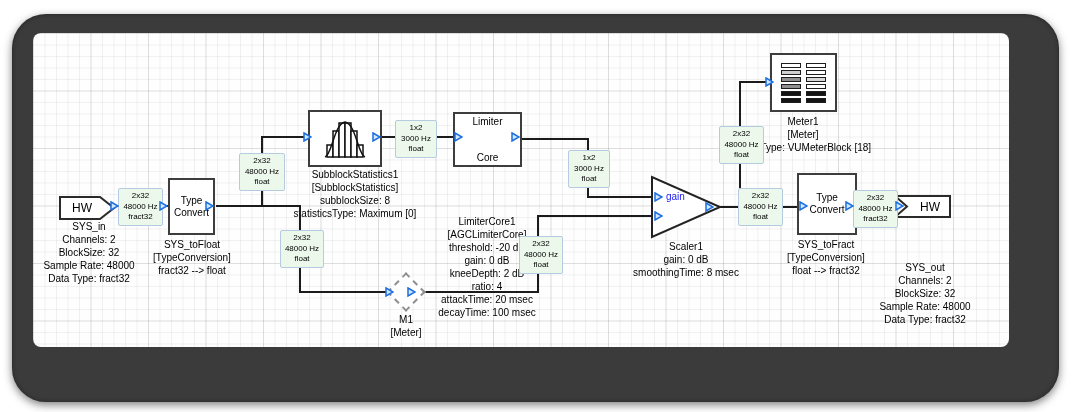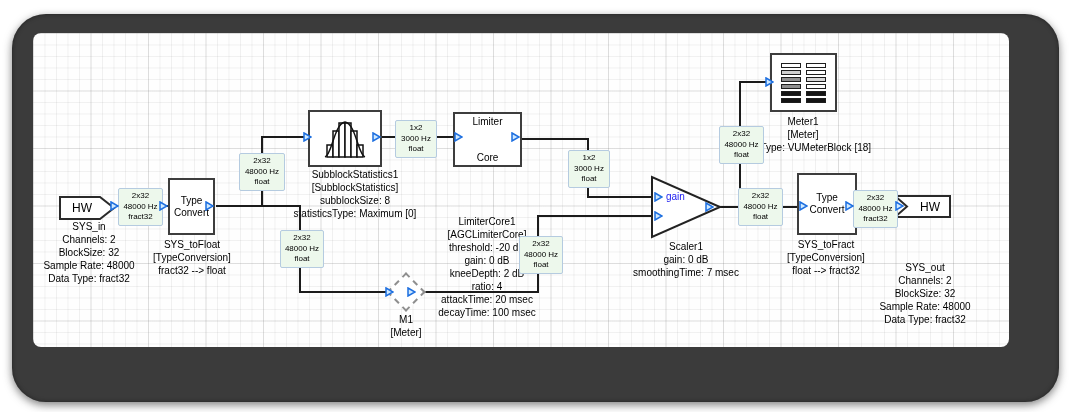--- a/index.html
+++ b/index.html
@@ -100,21 +100,21 @@
       <div class="tline">attackTime: 20 msec</div>
       <div class="tline">decayTime: 100 msec</div>
     </div>
   <div class="sublabel" style="left:333px;top:280px;width:80px;">
       <div class="tline">M1</div>
       <div class="tline">[Meter]</div>
     </div>
   <div class="sublabel" style="left:583px;top:207px;width:140px;">
       <div class="tline">Scaler1</div>
       <div class="tline">gain: 0 dB</div>
-      <div class="tline">smoothingTime: 7 msec</div>
+      <div class="tline">smoothingTime: 8 msec</div>
     </div>
   <div class="sublabel" style="left:695px;top:82px;width:150px;">
       <div class="tline">Meter1</div>
       <div class="tline">[Meter]</div>
       <div class="tline">meterType: VUMeterBlock [18]</div>
     </div>
   <div class="sublabel" style="left:733px;top:205px;width:120px;">
       <div class="tline">SYS_toFract</div>
       <div class="tline">[TypeConversion]</div>
       <div class="tline">float --&gt; fract32</div>

